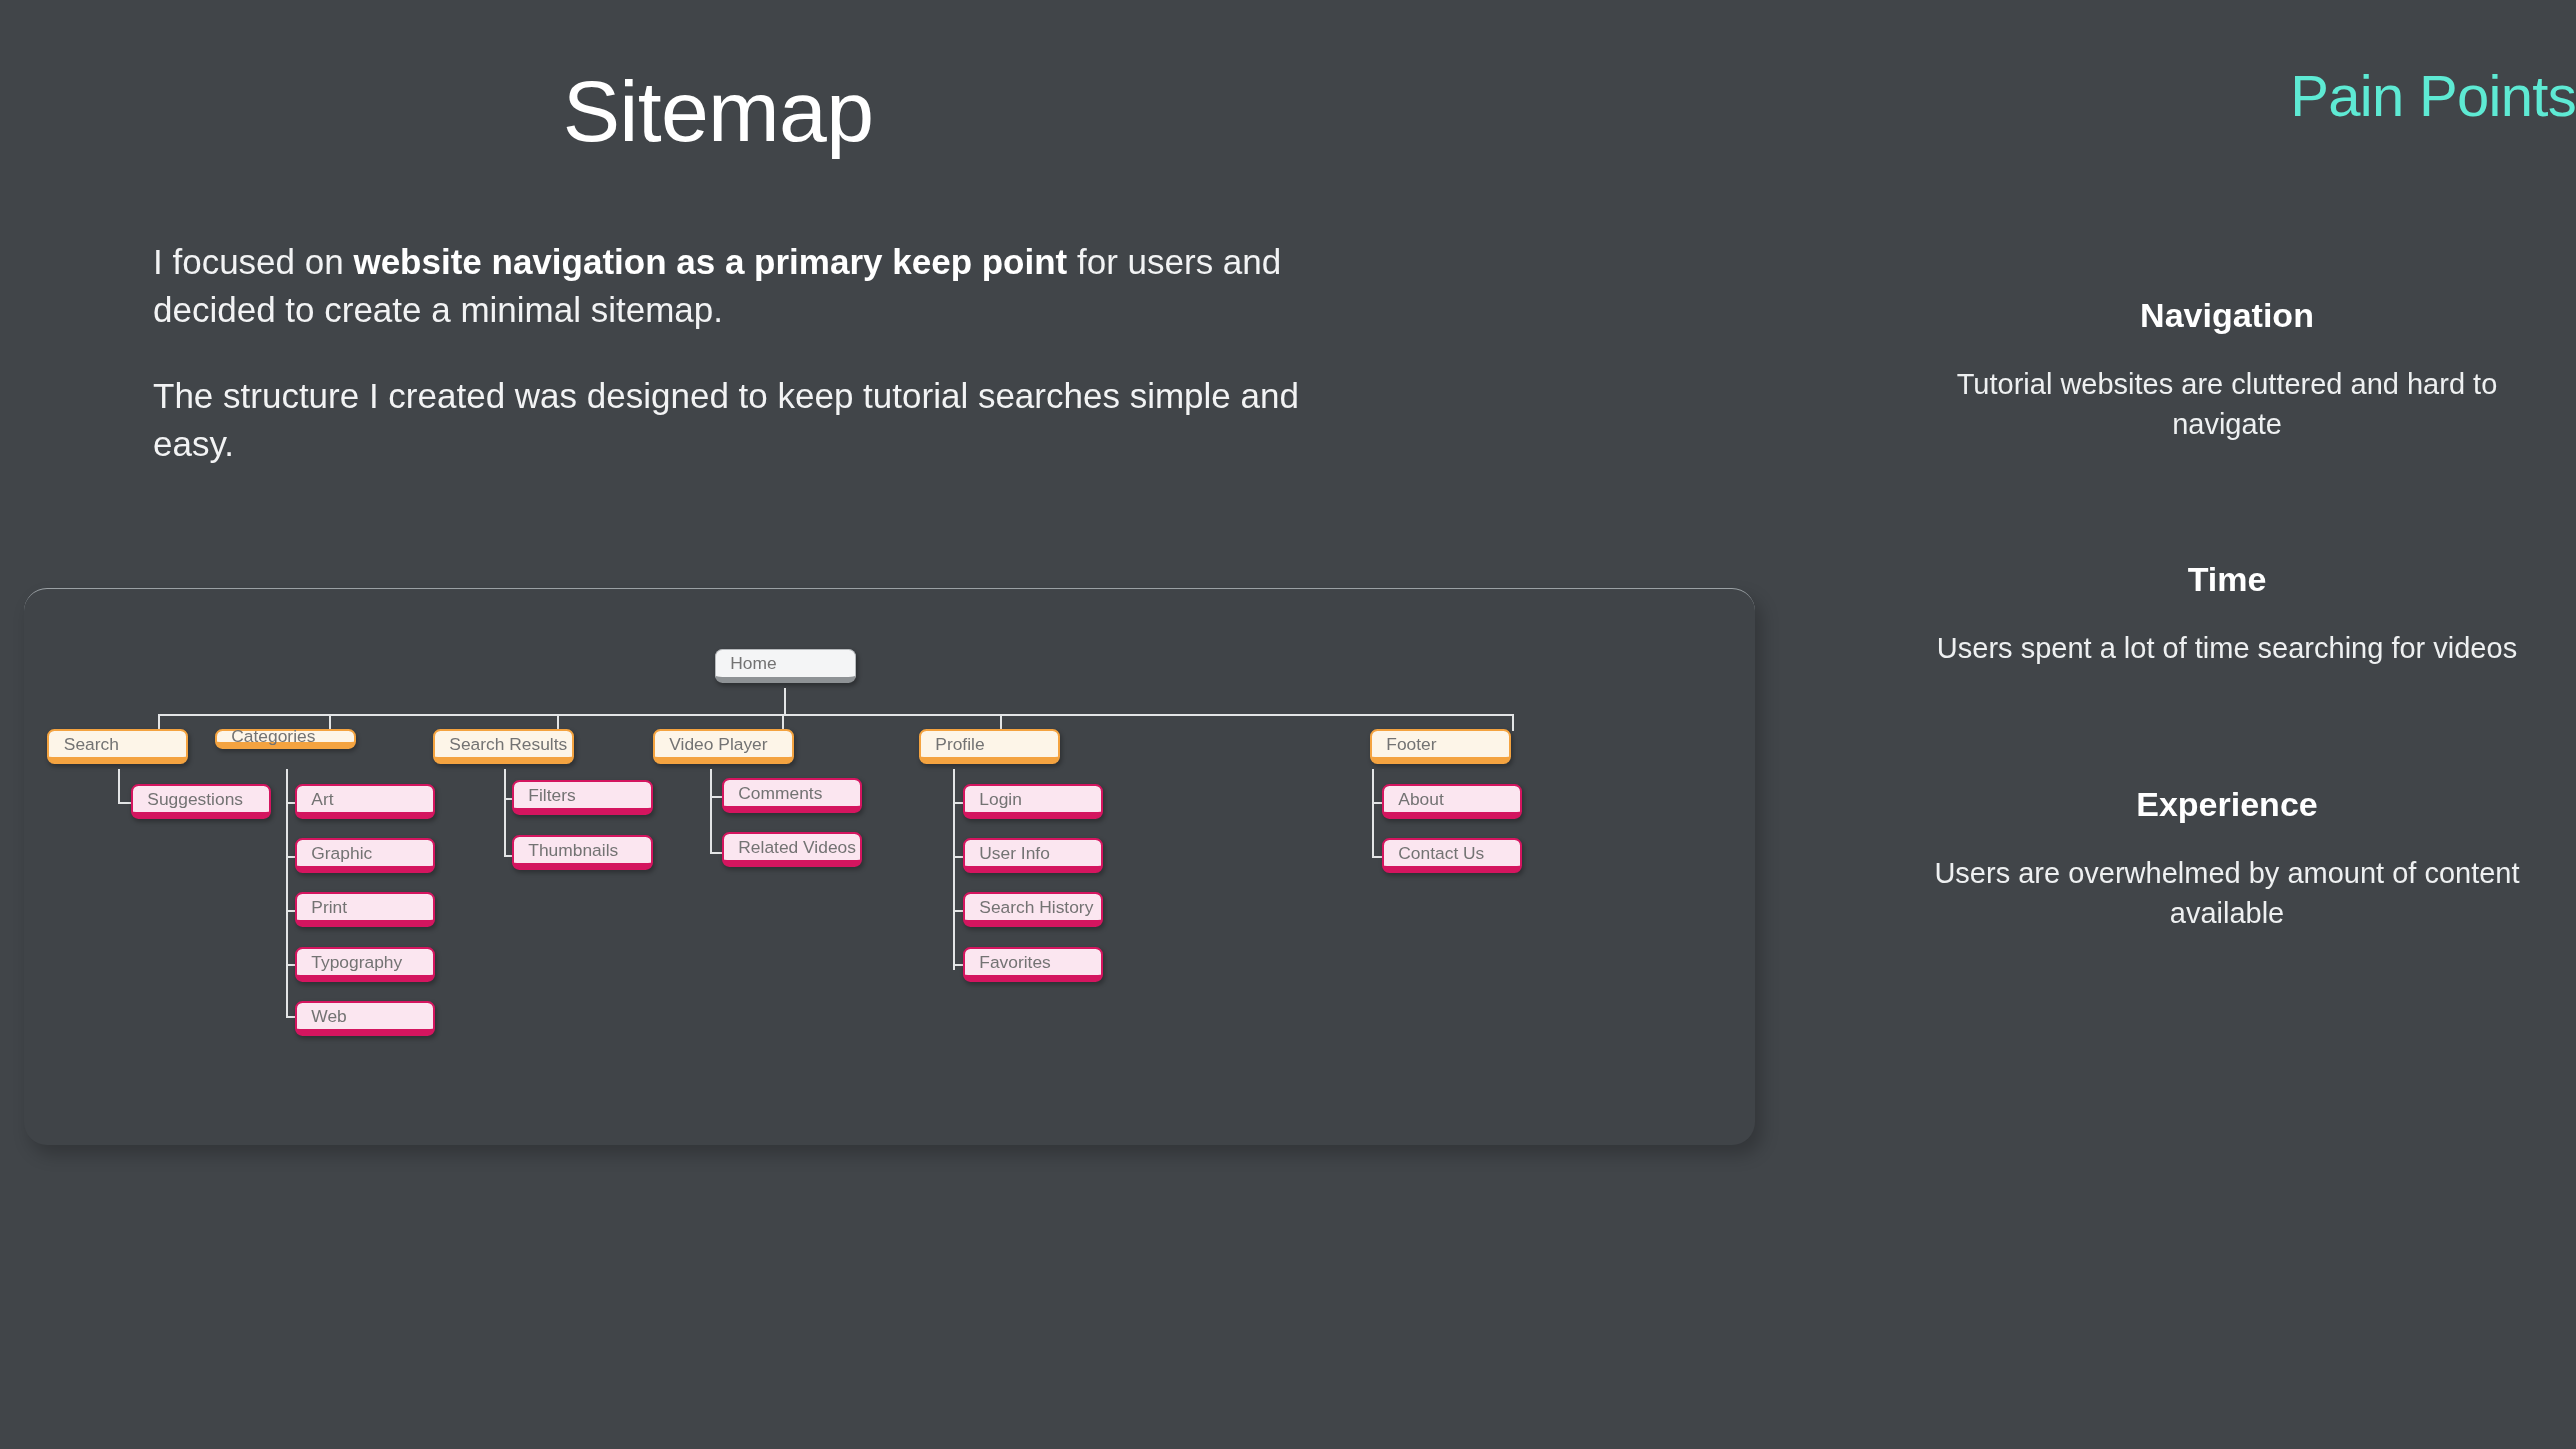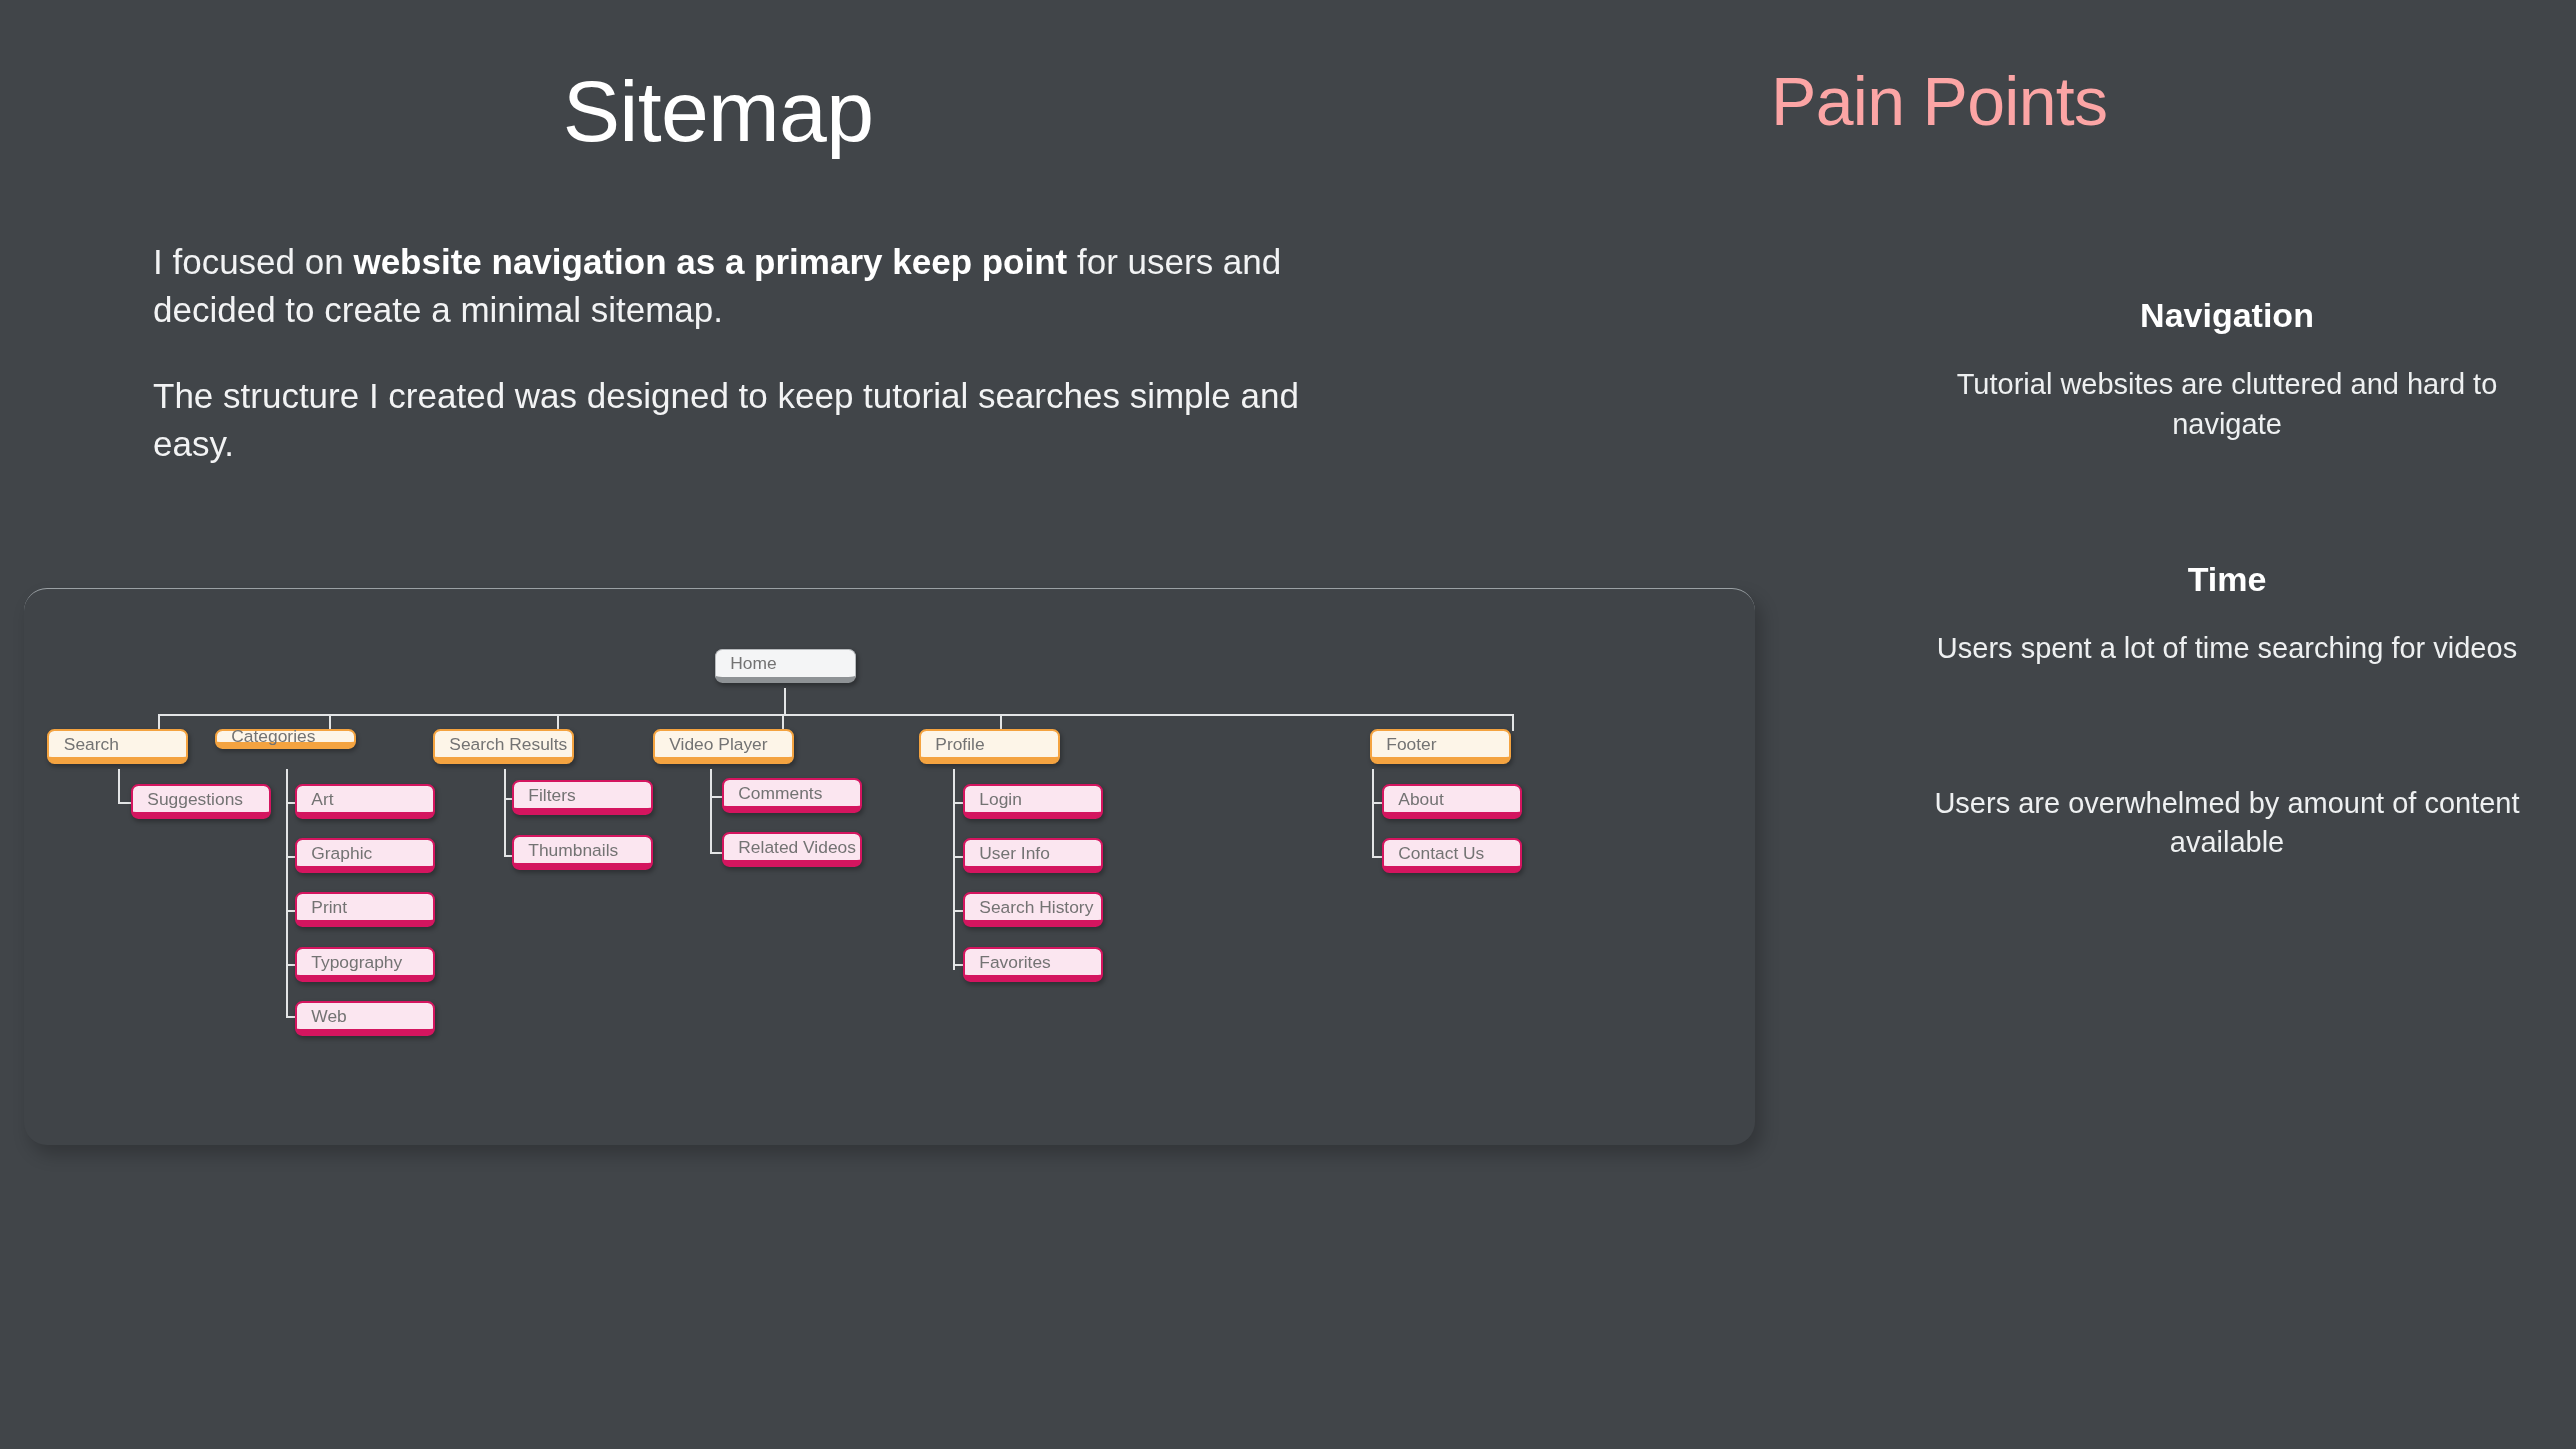--- a/index.html
+++ b/index.html
@@ -65,22 +65,22 @@
   .node.l2 {
     background: #fbe6f0;
     border: 2px solid #d4155f;
     border-bottom: 7.4px solid #d4155f;
     box-shadow: 1.3px 2.7px 4.7px rgba(0,0,0,0.28);
   }
 
   
   .pain-title {
     position: absolute; left: 1771px; top: 64px; width: 805px;
-    text-align: left;
-    font-size: 68px; line-height: 1.1; color: #fca5a5; font-weight: 400;
+    text-align: right;
+    font-size: 58px; line-height: 1.1; color: #5eead4; font-weight: 400;
     letter-spacing: -0.7px;
   }
   .pain-list { position: absolute; left: 1932px; top: 295px; width: 590px; }
   .pain-item { text-align: center; }
   .pain-item + .pain-item { margin-top: 115px; }
   .pain-h {
     font-size: 34px; font-weight: 700; color: #ffffff; line-height: 1.2;
   }
   .pain-b {
     margin-top: 29.5px;
@@ -176,18 +176,19 @@
   <div class="pain-list">
     <div class="pain-item">
       <div class="pain-h">Navigation</div>
       <div class="pain-b">Tutorial websites are cluttered and hard to navigate</div>
     </div>
     <div class="pain-item">
       <div class="pain-h">Time</div>
       <div class="pain-b">Users spent a lot of time searching for videos</div>
     </div>
     <div class="pain-item">
+      <div class="pain-h">Experience</div>
       <div class="pain-b">Users are overwhelmed by amount of content available</div>
     </div>
   </div>
 
 </div>
 
 
 </body></html>

